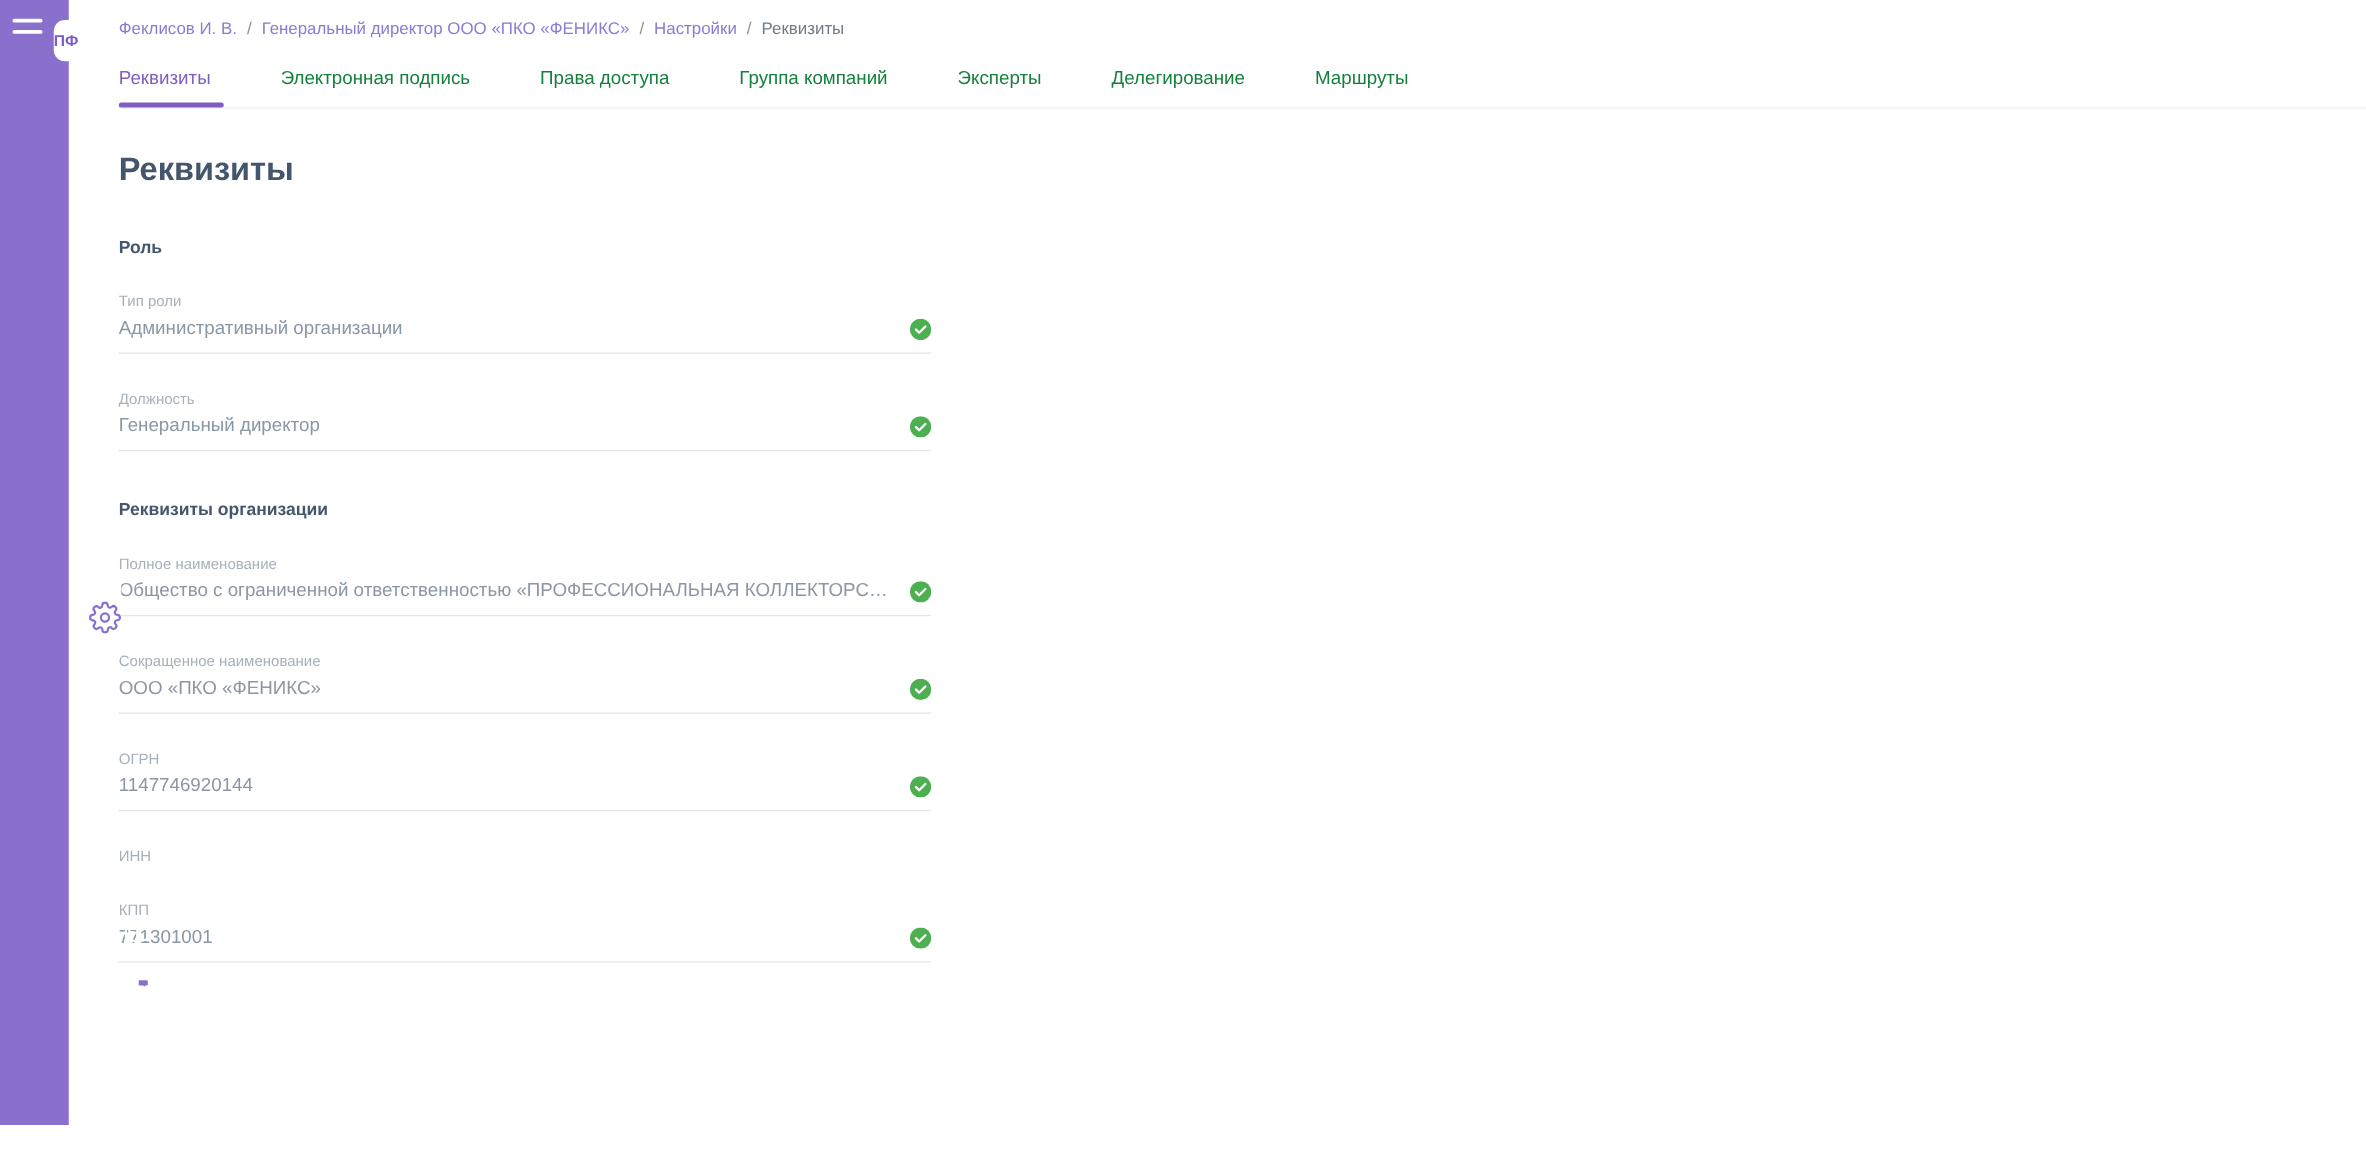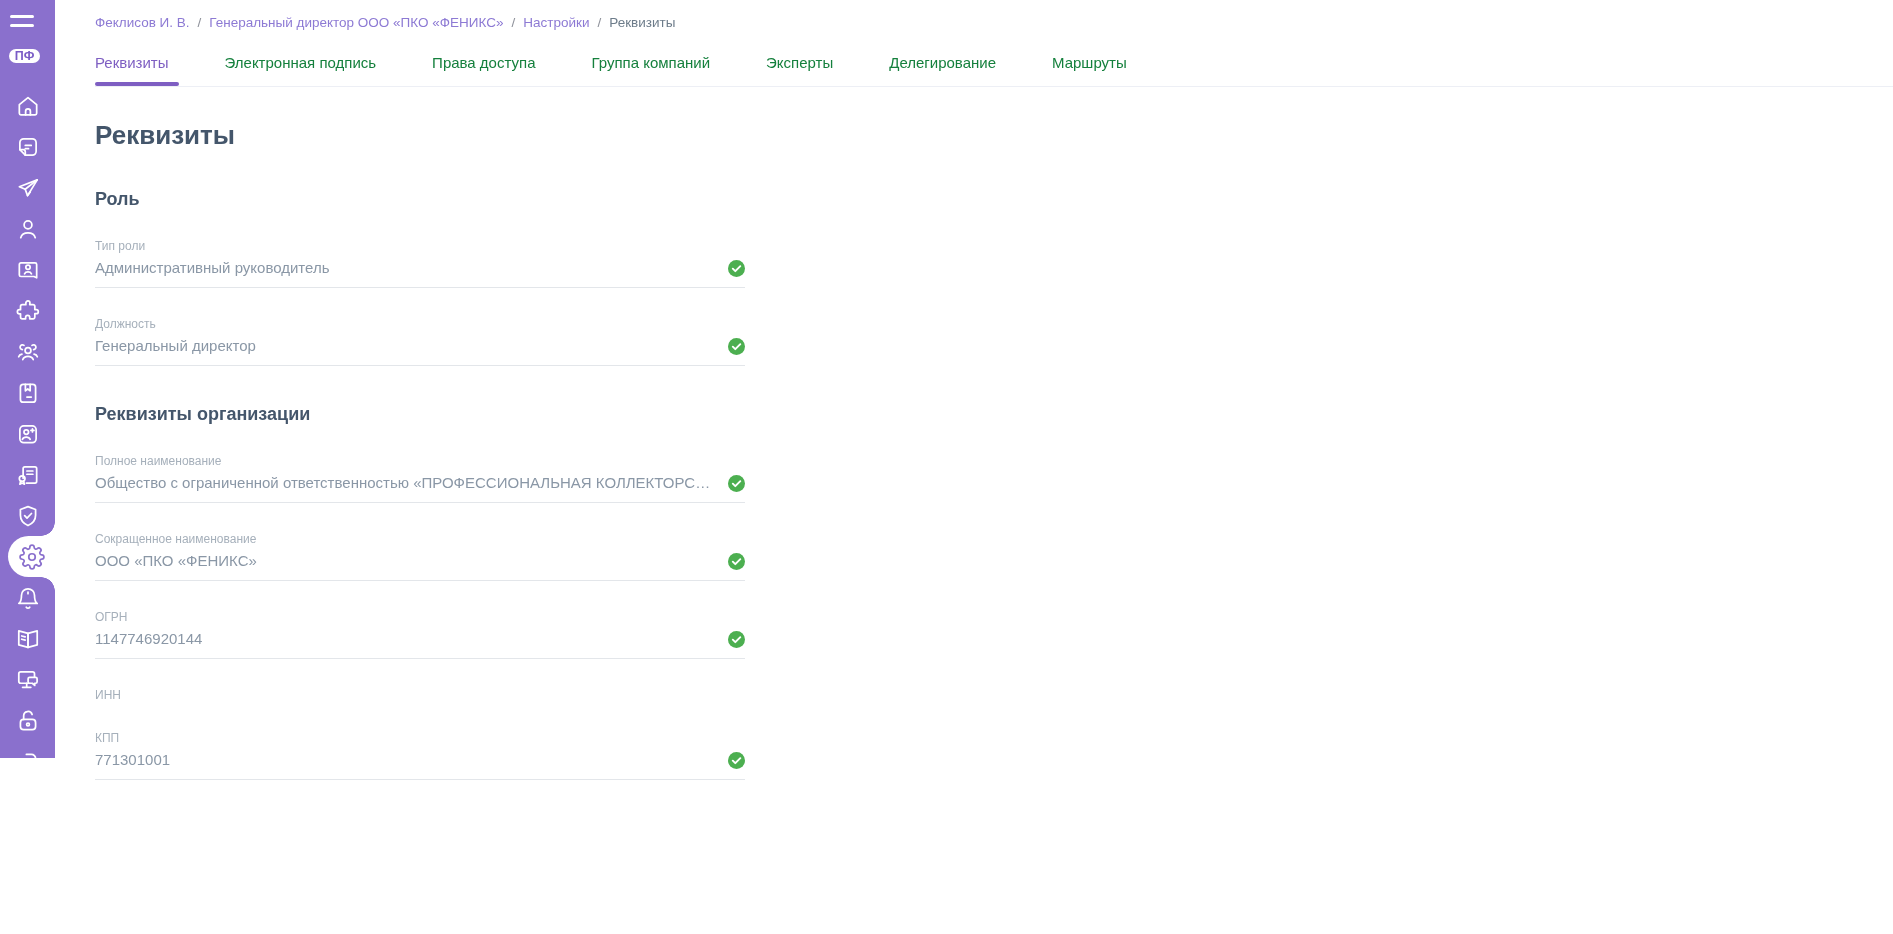--- a/index.html
+++ b/index.html
@@ -6,23 +6,23 @@
   html,body { margin:0; padding:0; }
   body {
     width:1893px; height:934px; overflow:hidden;
     background:#fff;
     font-family:"Liberation Sans", sans-serif;
     display:flex;
   }
 
   
   .sidebar {
-    flex:0 0 55px; width:55px; height:758px;
+    flex:0 0 55px; width:55px; height:900px;
     background:#8a70cd;
-    display:flex; flex-direction:column;
+    display:flex; flex-direction:row;
     position:relative;
   }
   .burger {
     margin:15px 0 0 10px; width:24px; cursor:pointer;
   }
   .burger span { display:block; height:2.6px; width:24px; background:#fff; border-radius:2px; margin-bottom:6.5px; }
   .logo-badge {
     margin:16px 0 0 9px; width:31px; height:33px;
     background:#fff; border-radius:9px;
     display:flex; align-items:center; justify-content:center;
@@ -72,21 +72,21 @@
   .tab.active::after {
     content:""; position:absolute; left:0; right:-10px; bottom:0;
     height:4.5px; background:#7e5ec2; border-radius:2.5px;
   }
 
   .page-title {
     margin:33px 0 0; font-size:26px; font-weight:bold; color:#44566b;
   }
   .section { margin:0; }
   .section-title {
-    margin:38px 0 0; font-size:18px; font-weight:bold; color:#44566b;
+    margin:38px 0 0; font-size:14px; font-weight:bold; color:#44566b;
   }
   .field { width:650px; margin-top:29px; cursor:pointer; }
   .field-label { font-size:12px; color:#a6b0bb; line-height:14px; }
   .field-row {
     display:flex; align-items:center; gap:10px;
     border-bottom:1px solid #e3e6ea;
     padding:6px 0 10px;
   }
   .field-value {
     flex:1; font-size:15px; color:#8a97a6; line-height:18px;
@@ -252,21 +252,21 @@
   </div>
 
   <h1 class="page-title">Реквизиты</h1>
 
   <section class="section">
     <h2 class="section-title">Роль</h2>
 
     <div class="field">
       <div class="field-label">Тип роли</div>
       <div class="field-row">
-        <div class="field-value">Административный руководитель</div>
+        <div class="field-value">Административный организации</div>
         <svg class="status-icon" viewBox="0 0 17 17">
           <circle cx="8.5" cy="8.5" r="8.5" fill="#4caf50"></circle>
           <path d="m4.8 8.7 2.5 2.5 5-5" fill="none" stroke="#fff" stroke-width="1.9" stroke-linecap="round" stroke-linejoin="round"></path>
         </svg>
       </div>
     </div>
 
     <div class="field">
       <div class="field-label">Должность</div>
       <div class="field-row">

